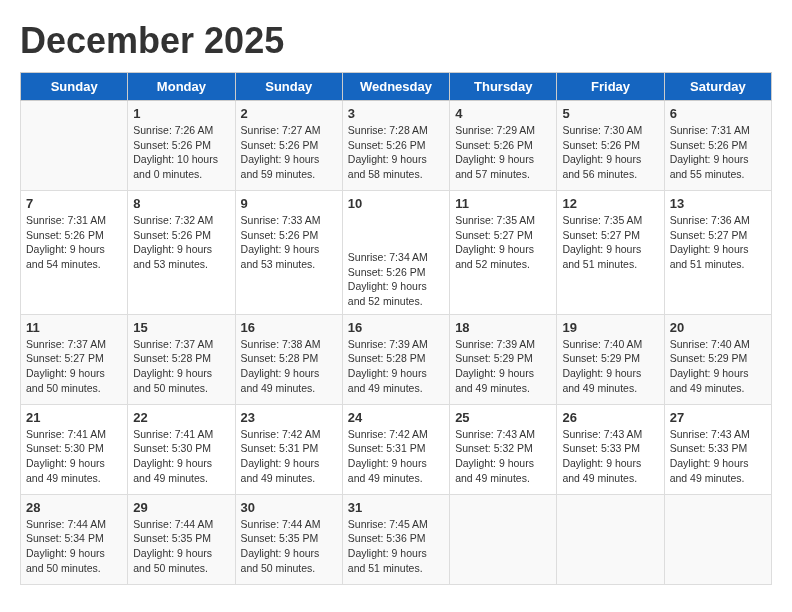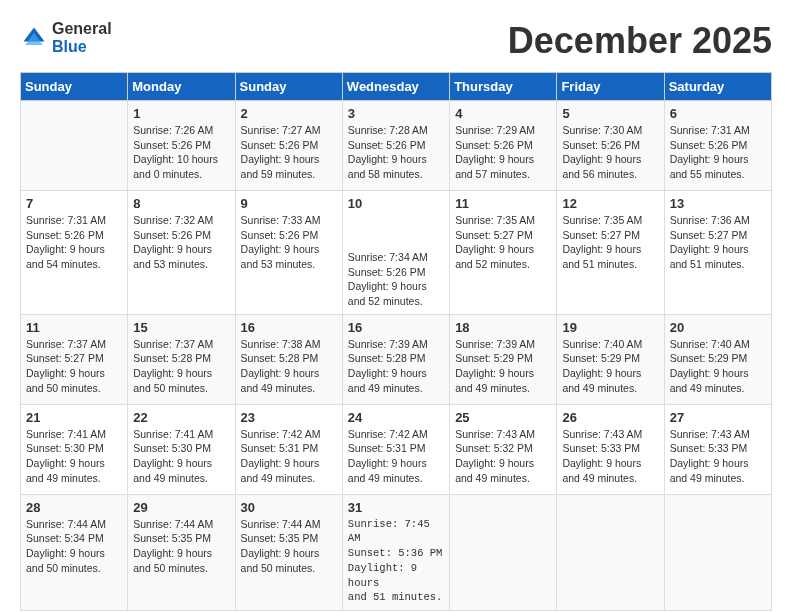--- a/index.html
+++ b/index.html
@@ -34,21 +34,21 @@
       width: 100%;
       border-collapse: collapse;
       table-layout: fixed;
     }
     thead tr th {
       background-color: #1565c0;
       color: #fff;
       font-size: 13px;
       font-weight: bold;
       padding: 6px 4px;
-      text-align: left;
+      text-align: center;
       border: 1px solid #ccc;
     }
     tbody tr td {
       vertical-align: top;
       border: 1px solid #ddd;
       padding: 5px 5px;
       font-size: 10.5px;
       color: #333;
       min-height: 90px;
       height: 90px;
@@ -60,32 +60,20 @@
       font-size: 13px;
       display: block;
       margin-bottom: 2px;
     }
     .day-info { font-size: 10.5px; line-height: 1.4; }
   </style>
 </head>
 <body>
 
 <div class="header">
-  <div class="logo">
-    <svg class="logo-icon" viewBox="0 0 32 32" xmlns="http://www.w3.org/2000/svg">
-      <polygon points="16,4 28,20 4,20" fill="#1565c0"></polygon>
-      <polygon points="16,10 26,24 6,24" fill="#42a5f5" opacity="0.7"></polygon>
-    </svg>
-    <div>
-      <div style="line-height:1.1">
-        <span class="logo-text-general">General</span><br>
-        <span class="logo-text-blue">Blue</span>
-      </div>
-    </div>
-  </div>
   <div class="title-block">
     <div class="month-title">December 2025</div>
   </div>
 </div>
 
 <table>
   <thead>
     <tr>
     <th>Sunday</th>
         <th>Monday</th>
@@ -312,21 +300,21 @@
         </td>
         <td>
           <span class="day-number">30</span>
           <div class="day-info" style="white-space: pre-line;">Sunrise: 7:44 AM
 Sunset: 5:35 PM
 Daylight: 9 hours
 and 50 minutes.</div>
         </td>
         <td>
           <span class="day-number">31</span>
-          <div class="day-info" style="white-space: pre-line; font-family: Liberation Mono, monospace;">Sunrise: 7:45 AM
+          <div class="day-info" style="white-space: pre-line;">Sunrise: 7:45 AM
 Sunset: 5:36 PM
 Daylight: 9 hours
 and 51 minutes.</div>
         </td>
         <td></td>
         <td></td>
         <td></td>
       </tr>
     </tbody>
 </table>

